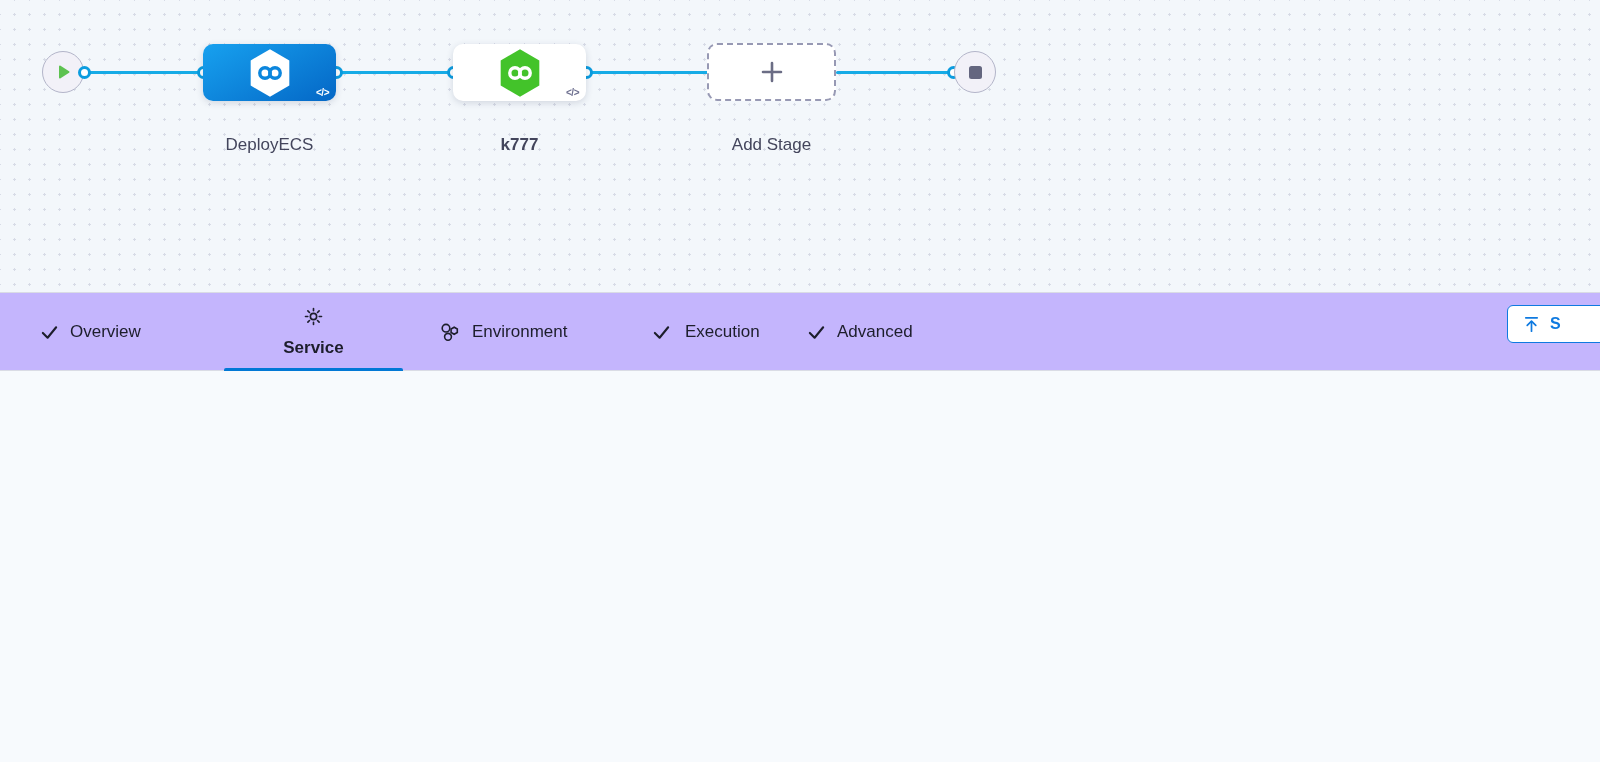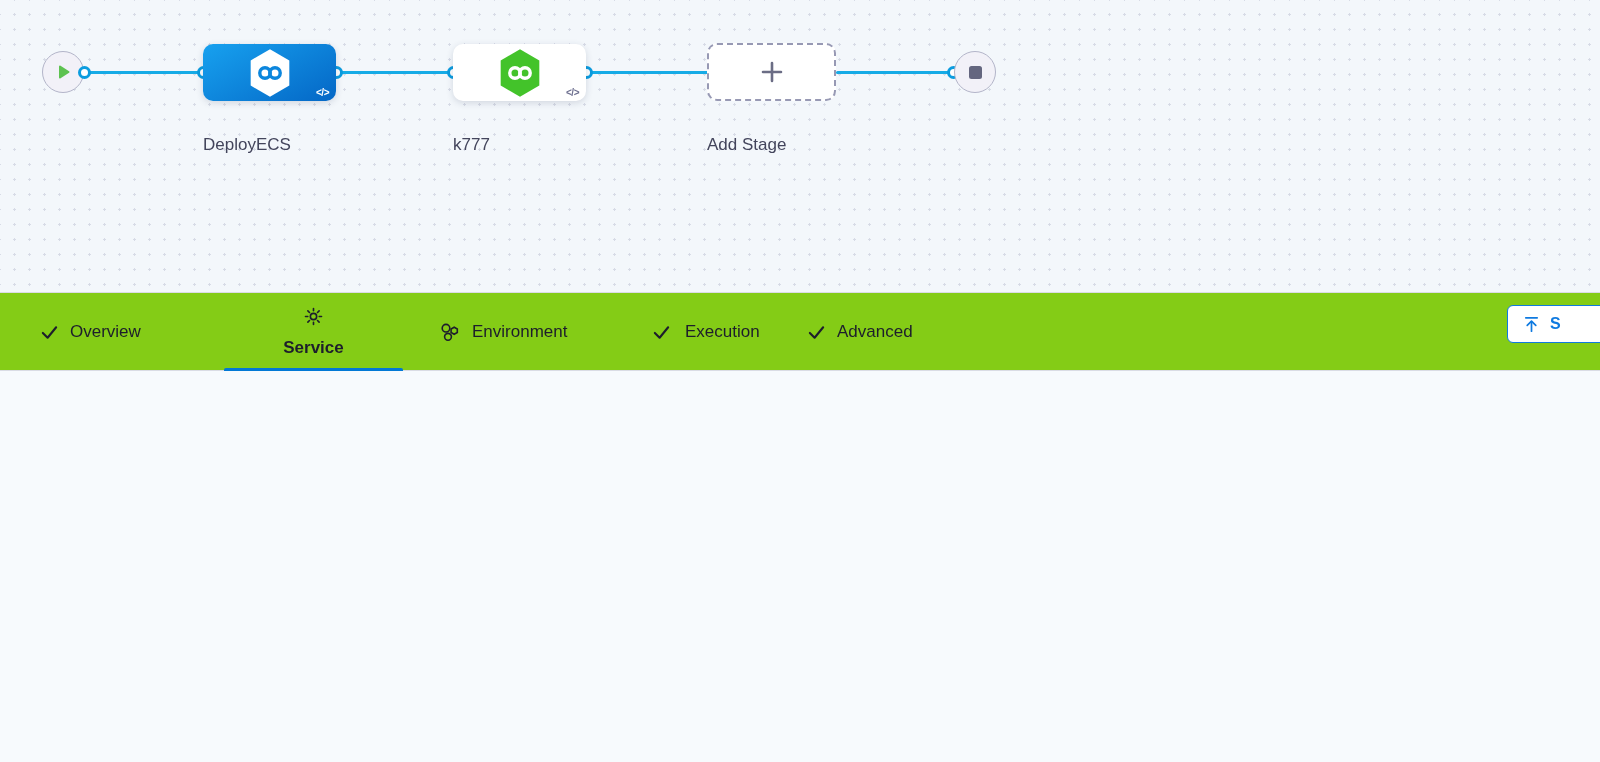--- a/index.html
+++ b/index.html
@@ -19,24 +19,24 @@
   .stage-node{width:133px;height:57px;border-radius:10px;top:44px;cursor:pointer;
     display:flex;align-items:center;justify-content:center;
     box-shadow:0 2px 7px rgba(35,48,82,.16);}
   .stage-blue{background:linear-gradient(150deg,#17a1ef 0%,#0467c6 100%);}
   .stage-white{background:#ffffff;}
   .code-glyph{position:absolute;right:7px;bottom:3px;font-size:10px;font-weight:700;letter-spacing:-.5px;cursor:pointer;}
   .code-glyph.on-blue{color:#ffffff;}
   .code-glyph.on-white{color:#6e7090;}
   .add-stage{left:707px;top:43px;width:129px;height:58px;border:2.5px dashed #9799b4;
     border-radius:10px;background:#ffffff;display:flex;align-items:center;justify-content:center;cursor:pointer;}
-  .stage-label{top:135px;font-size:17px;color:#43455c;}
+  .stage-label{top:135px;text-align:center;font-size:17px;color:#43455c;}
 
   
-  .tabbar{left:0;top:292px;width:1600px;height:79px;background:#84cc16;
+  .tabbar{left:0;top:292px;width:1600px;height:79px;background:#c4b5fd;
     border-top:1px solid #dadce5;border-bottom:1px solid #dadce5;}
   .tab{top:0;height:78px;display:flex;align-items:center;gap:11px;font-size:17px;color:#1d1e2c;cursor:pointer;}
   .tab .lbl{white-space:nowrap;}
   .tab-active-underline{position:absolute;left:0;bottom:0;width:100%;height:3px;background:#0278d5;border-radius:2px 2px 0 0;}
   .save-btn{left:1507px;top:305px;width:120px;height:38px;background:#fff;border:1.5px solid #0f7ae0;
     border-radius:6px;display:flex;align-items:center;gap:9px;padding-left:14px;
     color:#0f7ae0;font-size:16px;font-weight:600;cursor:pointer;}
 
   
   .panel{left:0;top:371px;width:1600px;height:391px;background:#f7fafd;}
@@ -94,21 +94,21 @@
           <path d="M15 6 V24 M6 15 H24" stroke="#6b6d85" stroke-width="2.6" stroke-linecap="round"></path>
         </svg>
     </span>
   </div>
 
   <div class="abs term-node" style="left:954px;top:51px;">
     <span class="stop-square"></span>
   </div>
 
   <div class="abs stage-label" style="left:203px;width:133px;">DeployECS</div>
-  <div class="abs stage-label" style="left:453px;width:133px;">k777</div>
+  <div class="abs stage-label" style="left:453px;width:133px;font-weight:bold;">k777</div>
   <div class="abs stage-label" style="left:707px;width:129px;">Add Stage</div>
 </div>
 
 <div class="abs tabbar">
 
   <div class="abs tab" style="left:40px;">
     <span style="display:flex;">
       <svg width="19" height="19" viewBox="0 0 20 20">
           <path d="M3 10.5 L8 15.5 L17 4.5" fill="none" stroke="#1d1e2c" stroke-width="2.2" stroke-linecap="round" stroke-linejoin="round"></path>
         </svg>

